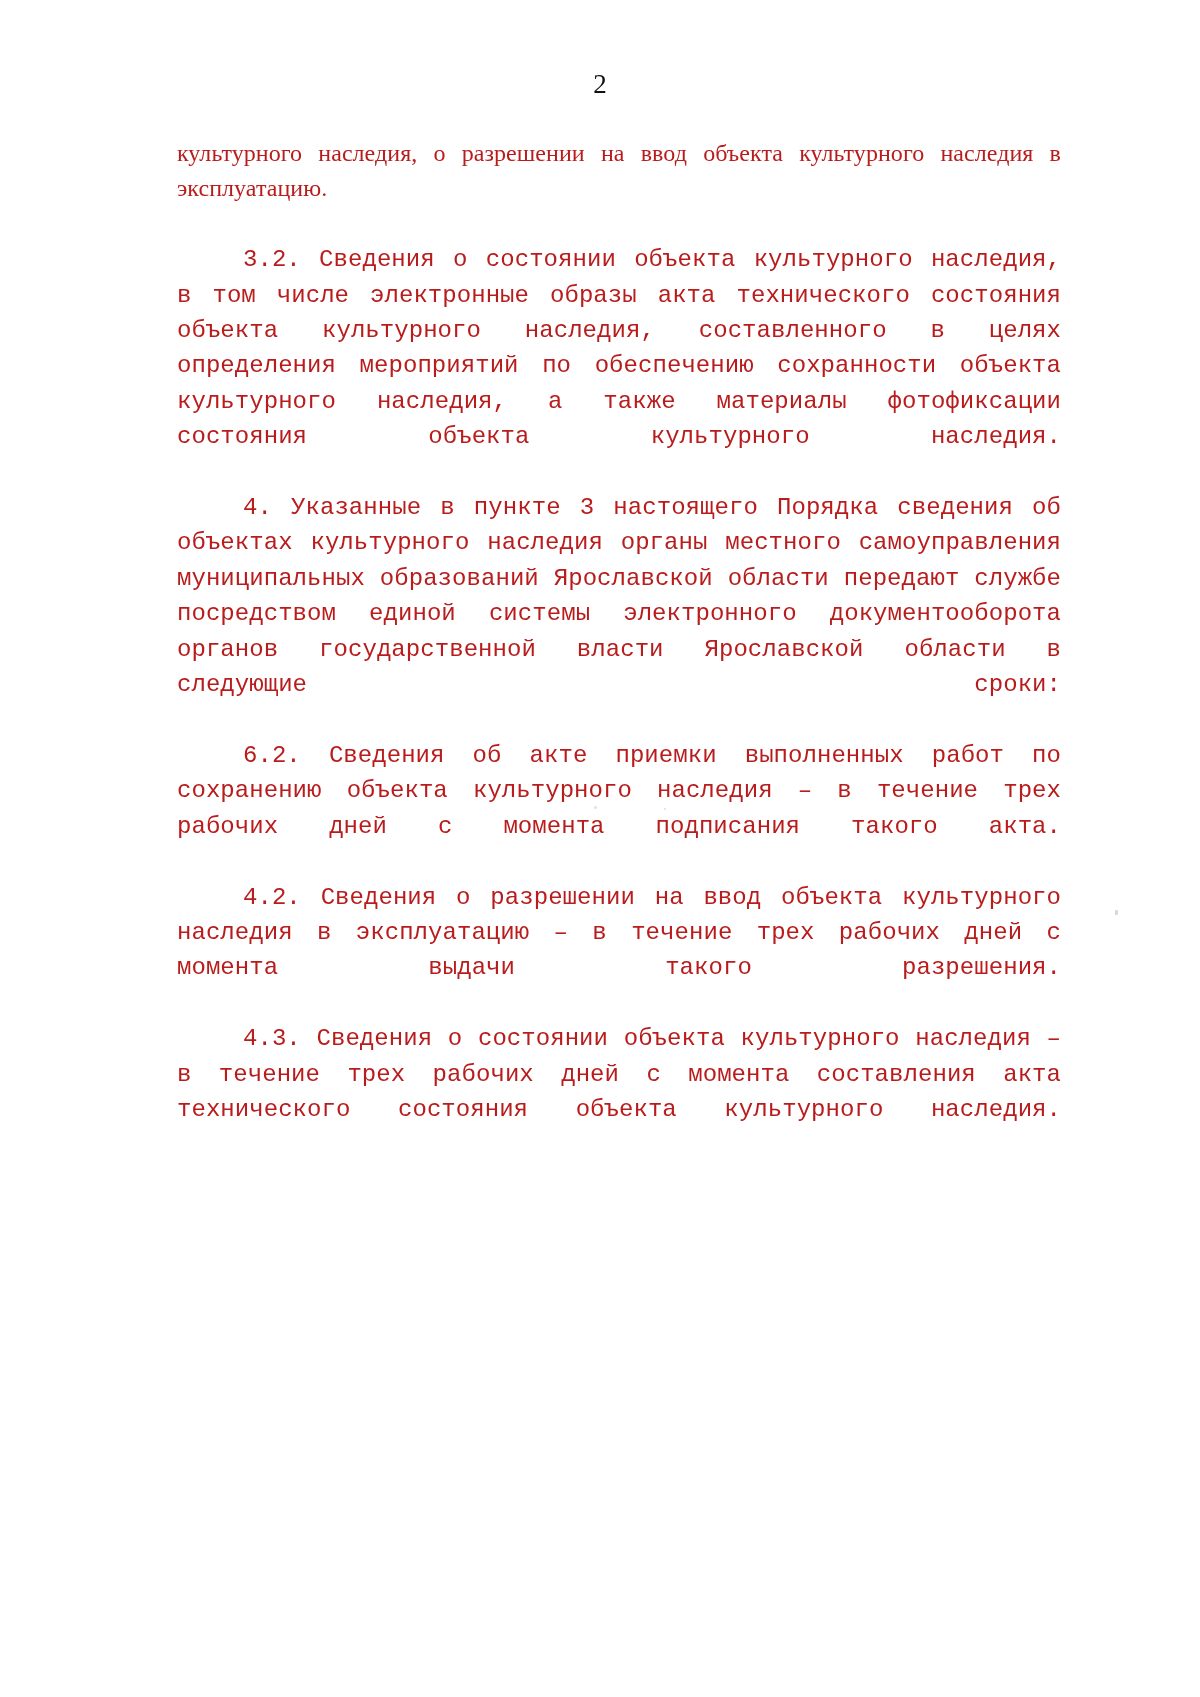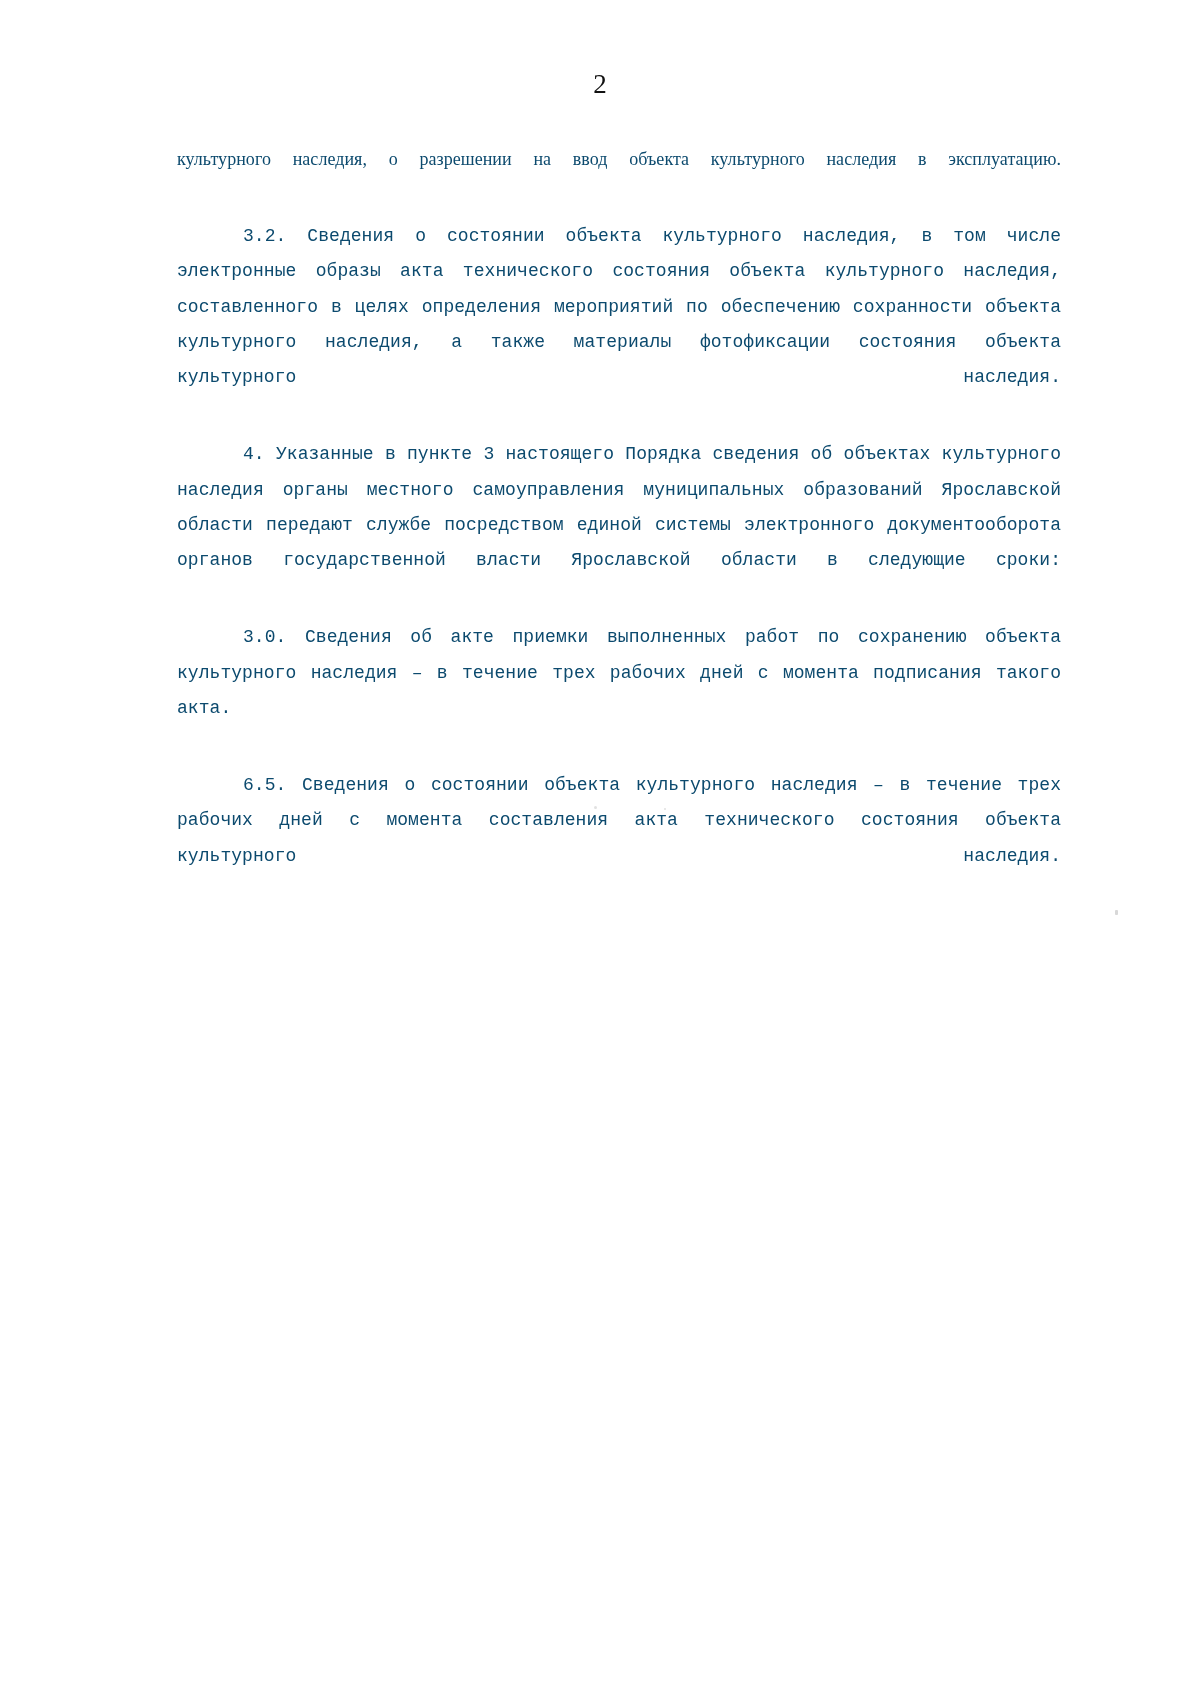--- a/index.html
+++ b/index.html
@@ -37,26 +37,26 @@
 
   
   .text-block {
     position: absolute;
     left: 177px;
     top: 136px;
     width: 884px;
   }
 
   .para {
-    margin: 6px 0 0 0;
-    font-size: 18px;
+    margin: 0 0 0 0;
+    font-size: 24px;
     line-height: 35.4px;
     text-align: justify;
     text-justify: inter-word;
-    color: #0c4a6e;
+    color: #b91c1c;
     letter-spacing: 0.05px;
     -webkit-font-smoothing: antialiased;
   }
   .para.indent {
     text-indent: 66px;
     font-family: Liberation Mono, monospace;
   }
 
   
   .para::after {
@@ -85,24 +85,25 @@
   <div class="page-number">2</div>
 
   <div class="text-block">
 
     <p class="para">культурного наследия, о разрешении на ввод объекта культурного наследия в эксплуатацию.</p>
 
     <p class="para indent">3.2. Сведения о состоянии объекта культурного наследия, в том числе электронные образы акта технического состояния объекта культурного наследия, составленного в целях определения мероприятий по обеспечению сохранности объекта культурного наследия, а также материалы фотофиксации состояния объекта культурного наследия.</p>
 
     <p class="para indent">4. Указанные в пункте 3 настоящего Порядка сведения об объектах культурного наследия органы местного самоуправления муниципальных образований Ярославской области передают службе посредством единой системы электронного документооборота органов государственной власти Ярославской области в следующие сроки:</p>
 
-    <p class="para indent">3.0. Сведения об акте приемки выполненных работ по сохранению объекта культурного наследия – в течение трех рабочих дней с момента подписания такого акта.</p>
+    <p class="para indent">6.2. Сведения об акте приемки выполненных работ по сохранению объекта культурного наследия – в течение трех рабочих дней с момента подписания такого акта.</p>
 
+    <p class="para indent">4.2. Сведения о разрешении на ввод объекта культурного наследия в эксплуатацию – в течение трех рабочих дней с момента выдачи такого разрешения.</p>
 
-    <p class="para indent">6.5. Сведения о состоянии объекта культурного наследия – в течение трех рабочих дней с момента составления акта технического состояния объекта культурного наследия.</p>
+    <p class="para indent">4.3. Сведения о состоянии объекта культурного наследия – в течение трех рабочих дней с момента составления акта технического состояния объекта культурного наследия.</p>
 
   </div>
 
   <span class="speckle s1"></span>
   <span class="speckle s2"></span>
   <span class="speckle s3"></span>
 
 </div>
 
 </body></html>

